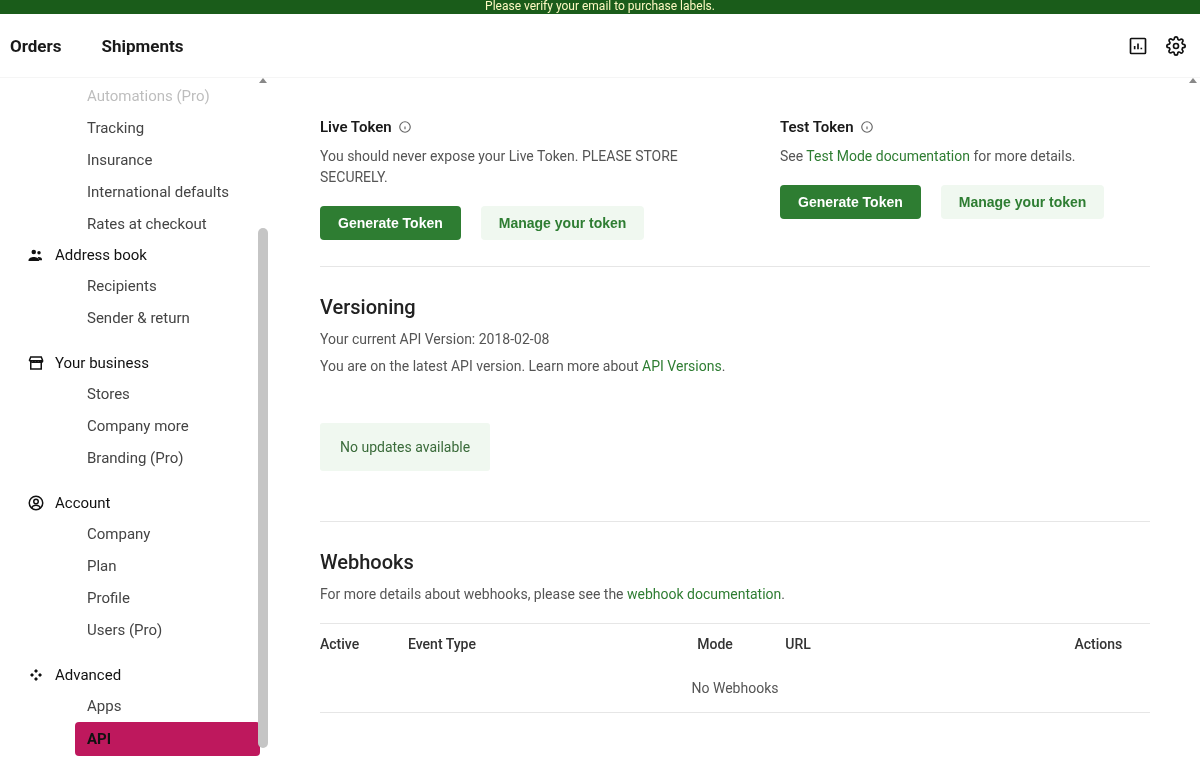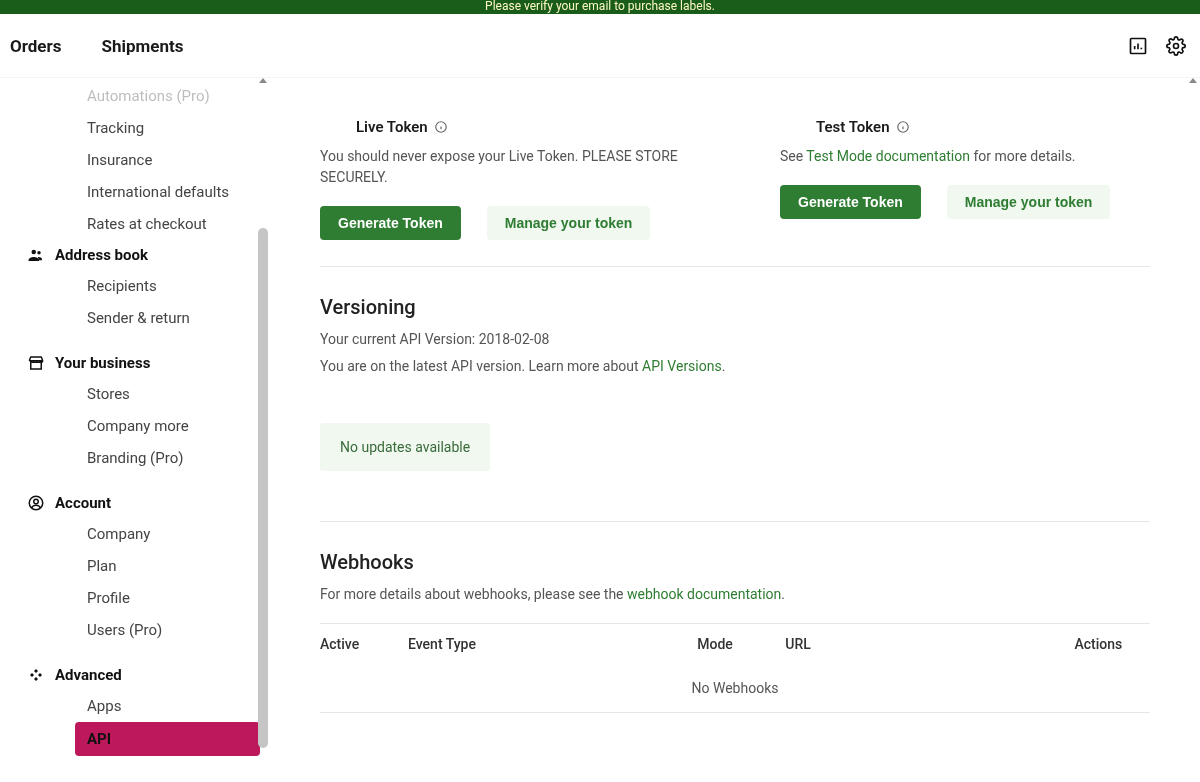--- a/index.html
+++ b/index.html
@@ -67,21 +67,21 @@
     background:#c5c5c5; border-radius:5px;
   }
   .scrollbar-arrow-up {
     position:absolute; right:3px; top:0; width:0; height:0;
     border-left:4px solid transparent; border-right:4px solid transparent; border-bottom:5px solid #888;
   }
   .side-group { margin-bottom: 14px; }
   .side-head {
     display: flex; align-items: center;
     padding: 6px 0 6px 55px;
-    font-weight: 700; font-size: 15px;
+    font-weight: 400; font-size: 15px;
     position: relative;
     color:#111;
   }
   .side-head .side-icon {
     position: absolute; left: 26px; width: 20px; display:flex; align-items:center; justify-content:center;
   }
   .side-item {
     padding: 7px 0 7px 87px;
     font-size: 15px;
     color: #444;
@@ -110,24 +110,24 @@
     position:absolute; left:0; right:0; top:0; bottom:0;
     overflow-y:auto;
     padding: 40px 50px 20px 50px;
   }
   .content-right-scroll-arrow {
     position:absolute; right:3px; top:0; width:0;height:0;
     border-left:4px solid transparent; border-right:4px solid transparent; border-bottom:5px solid #888;
   }
   .token-row { display:flex; gap:90px; margin-bottom:20px; padding-bottom:26px; border-bottom:1px solid #e6e6e6;}
   .token-col { flex:1; }
-  .sect-title { font-size:15px; font-weight:600; display:flex; align-items:center; gap:6px; margin-bottom:10px;margin-left:36px;}
+  .sect-title { font-size:15px; font-weight:600; display:flex; align-items:center; gap:6px; margin-bottom:10px;}
   .sect-desc { font-size:14px; color:#555; margin-bottom:18px; line-height:1.5;}
   .link { color:#2e7d32; cursor:pointer; }
-  .btn-row { display:flex; gap:26px; }
+  .btn-row { display:flex; gap:20px; }
   .btn {
     font-size:14px; font-weight:600;
     padding: 9px 18px; border-radius:4px; border:none; cursor:pointer;
   }
   .btn-primary { background:#2e7d32; color:#fff; }
   .btn-secondary { background:#f0f8f0; color:#2e7d32; }
 
   h2.section-h { font-size:20px; font-weight:500; margin:28px 0 10px 0; color:#222;}
   .note-box {
     background:#f0f8f0; color:#3a6b3a; padding:16px 20px; font-size:14px;

